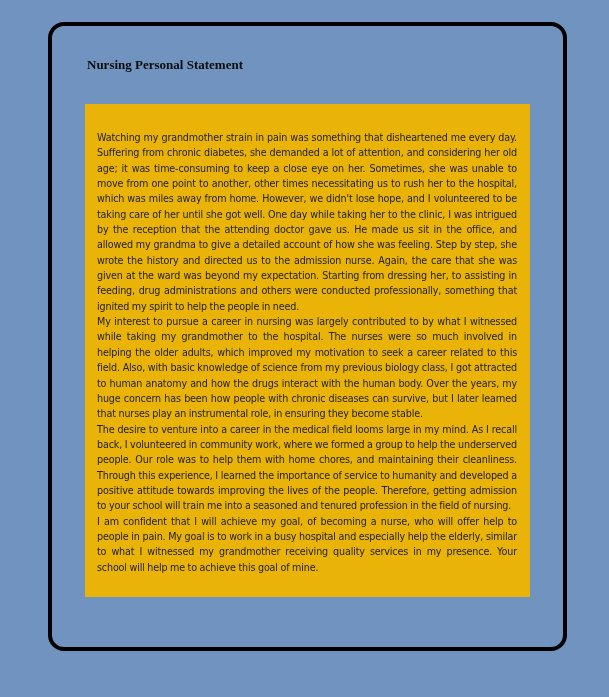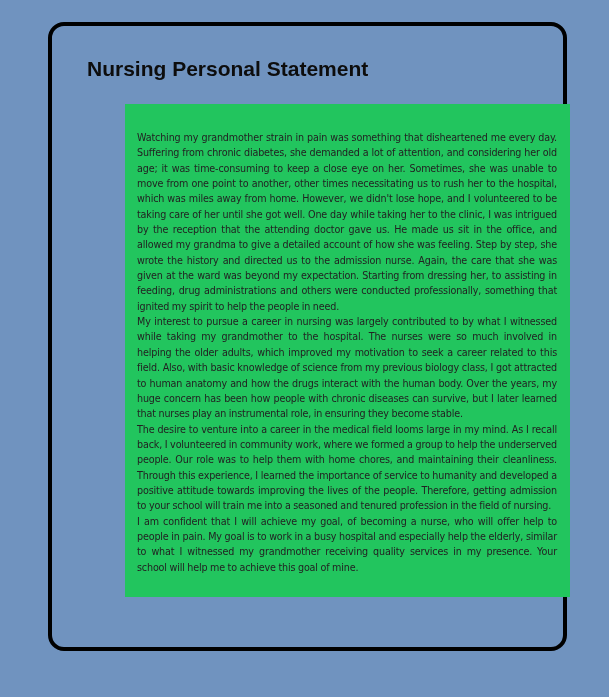--- a/index.html
+++ b/index.html
@@ -22,36 +22,35 @@
       height: 621px;
       border: 4px solid #000;
       border-radius: 16px;
       background: #7093bf;
     }
     .title {
       position: absolute;
       left: 87px;
       top: 57px;
       margin: 0;
-      font-family: Liberation Sans, sans-serif;
+      font-family: Liberation Serif, serif;
       font-weight: bold;
-      font-size: 21px;
+      font-size: 13px;
       color: #0d0d0d;
       letter-spacing: 0px;
     }
     .panel {
       position: absolute;
       left: 85px;
       top: 104px;
       width: 445px;
       height: 493px;
-      background: #22c55e;
+      background: #eab308;
       box-sizing: border-box;
       padding: 26px 13px 0 12px;
-      margin-left: 40px;
     }
     .para {
       margin: 0;
       font-family: "DejaVu Sans", sans-serif;
       font-size: 9.6px;
       line-height: 15.35px;
       color: #222;
       text-align: justify;
       letter-spacing: -0.15px;
       word-spacing: -0.3px;

